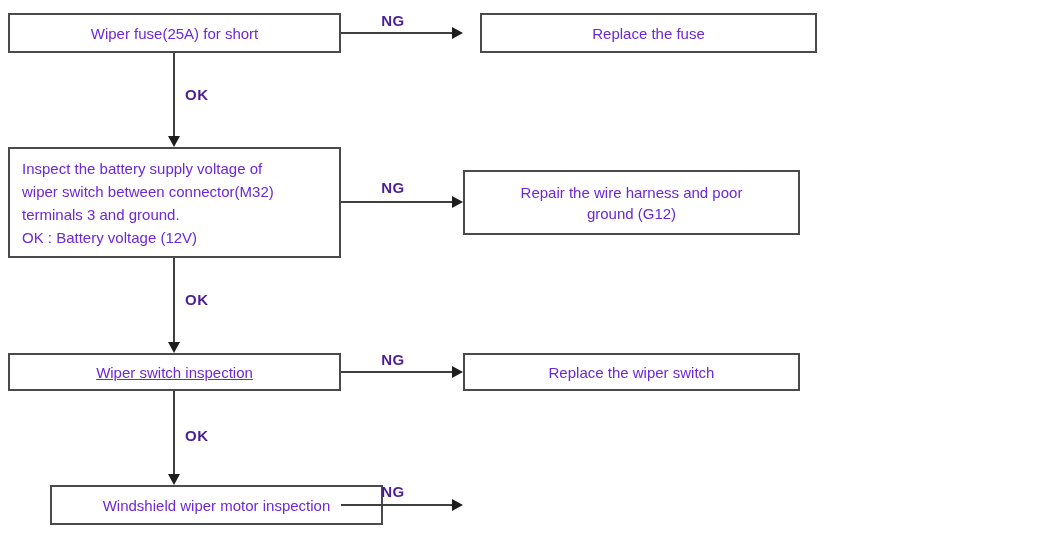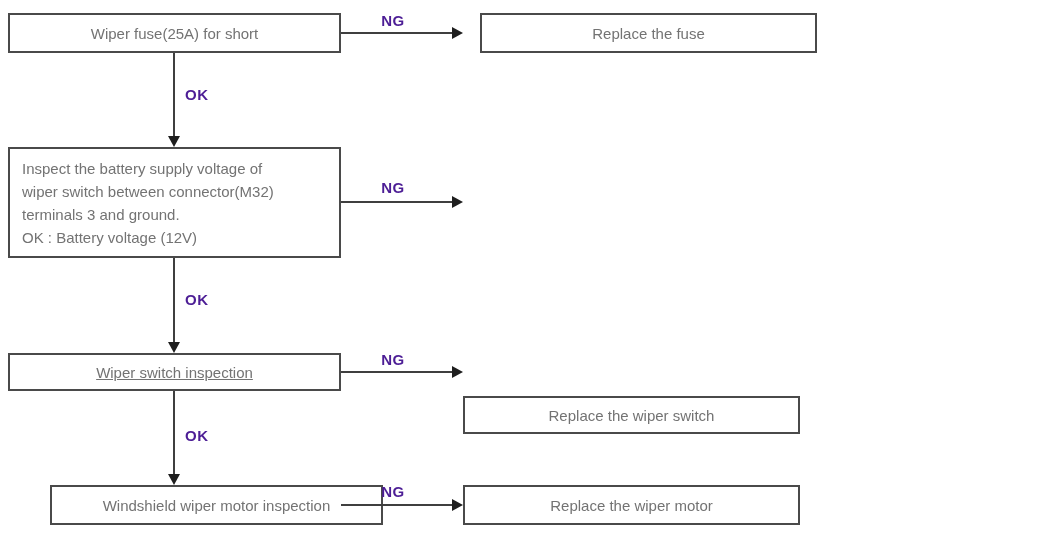--- a/index.html
+++ b/index.html
@@ -18,21 +18,21 @@
   .box {
     position: absolute;
     border: 2px solid #4a4a4a;
     background: #ffffff;
     display: flex;
     align-items: center;
     justify-content: center;
     text-align: center;
     font-size: 15px;
     line-height: 19px;
-    color: #737373;
+    color: #6d28d9;
   }
   .box.multiline-left {
     align-items: center;
     justify-content: flex-start;
     text-align: left;
     padding: 8px 12px;
     white-space: pre-line;
     line-height: 23px;
   }
   .box.multiline-center {
@@ -97,42 +97,43 @@
 
   <div class="box multiline-left" style="left:8px; top:147px; width:333px; height:111px;">
     <span>Inspect the battery supply voltage of
 wiper switch between connector(M32)
 terminals 3 and ground.
 OK : Battery voltage (12V)</span>
   </div>
   <span class="branch-label ng-label" style="top:179px;">NG</span>
   <div class="hline" style="left:341px; top:201px; width:112px;"></div>
   <div class="arrow-right" style="left:452px; top:196px;"></div>
+  <div class="box multiline-center" style="left:463px; top:170px; width:337px; height:65px;">
+    <span>Repair the wire harness and poor
+ground (G12)</span>
+  </div>
 
   <div class="vline" style="left:173px; top:258px; height:84px;"></div>
   <div class="arrow-down" style="left:168px; top:342px;"></div>
   <span class="branch-label" style="left:185px; top:291px;">OK</span>
 
   <div class="box" style="left:8px; top:353px; width:333px; height:38px;text-decoration:underline;">
     <span>Wiper switch inspection</span>
   </div>
   <span class="branch-label ng-label" style="top:351px;">NG</span>
   <div class="hline" style="left:341px; top:371px; width:112px;"></div>
   <div class="arrow-right" style="left:452px; top:366px;"></div>
-  <div class="box" style="left:463px; top:353px; width:337px; height:38px;margin-top:43px;">
+  <div class="box" style="left:463px; top:353px; width:337px; height:38px;">
     <span>Replace the wiper switch</span>
   </div>
 
   <div class="vline" style="left:173px; top:391px; height:83px;"></div>
   <div class="arrow-down" style="left:168px; top:474px;"></div>
   <span class="branch-label" style="left:185px; top:427px;">OK</span>
 
   <div class="box" style="left:8px; top:485px; width:333px; height:40px;margin-left:42px;">
     <span>Windshield wiper motor inspection</span>
   </div>
   <span class="branch-label ng-label" style="top:483px;">NG</span>
   <div class="hline" style="left:341px; top:504px; width:112px;"></div>
   <div class="arrow-right" style="left:452px; top:499px;"></div>
-  <div class="box" style="left:463px; top:485px; width:337px; height:40px;">
-    <span>Replace the wiper motor</span>
-  </div>
 
 </div>
 
 </body></html>

